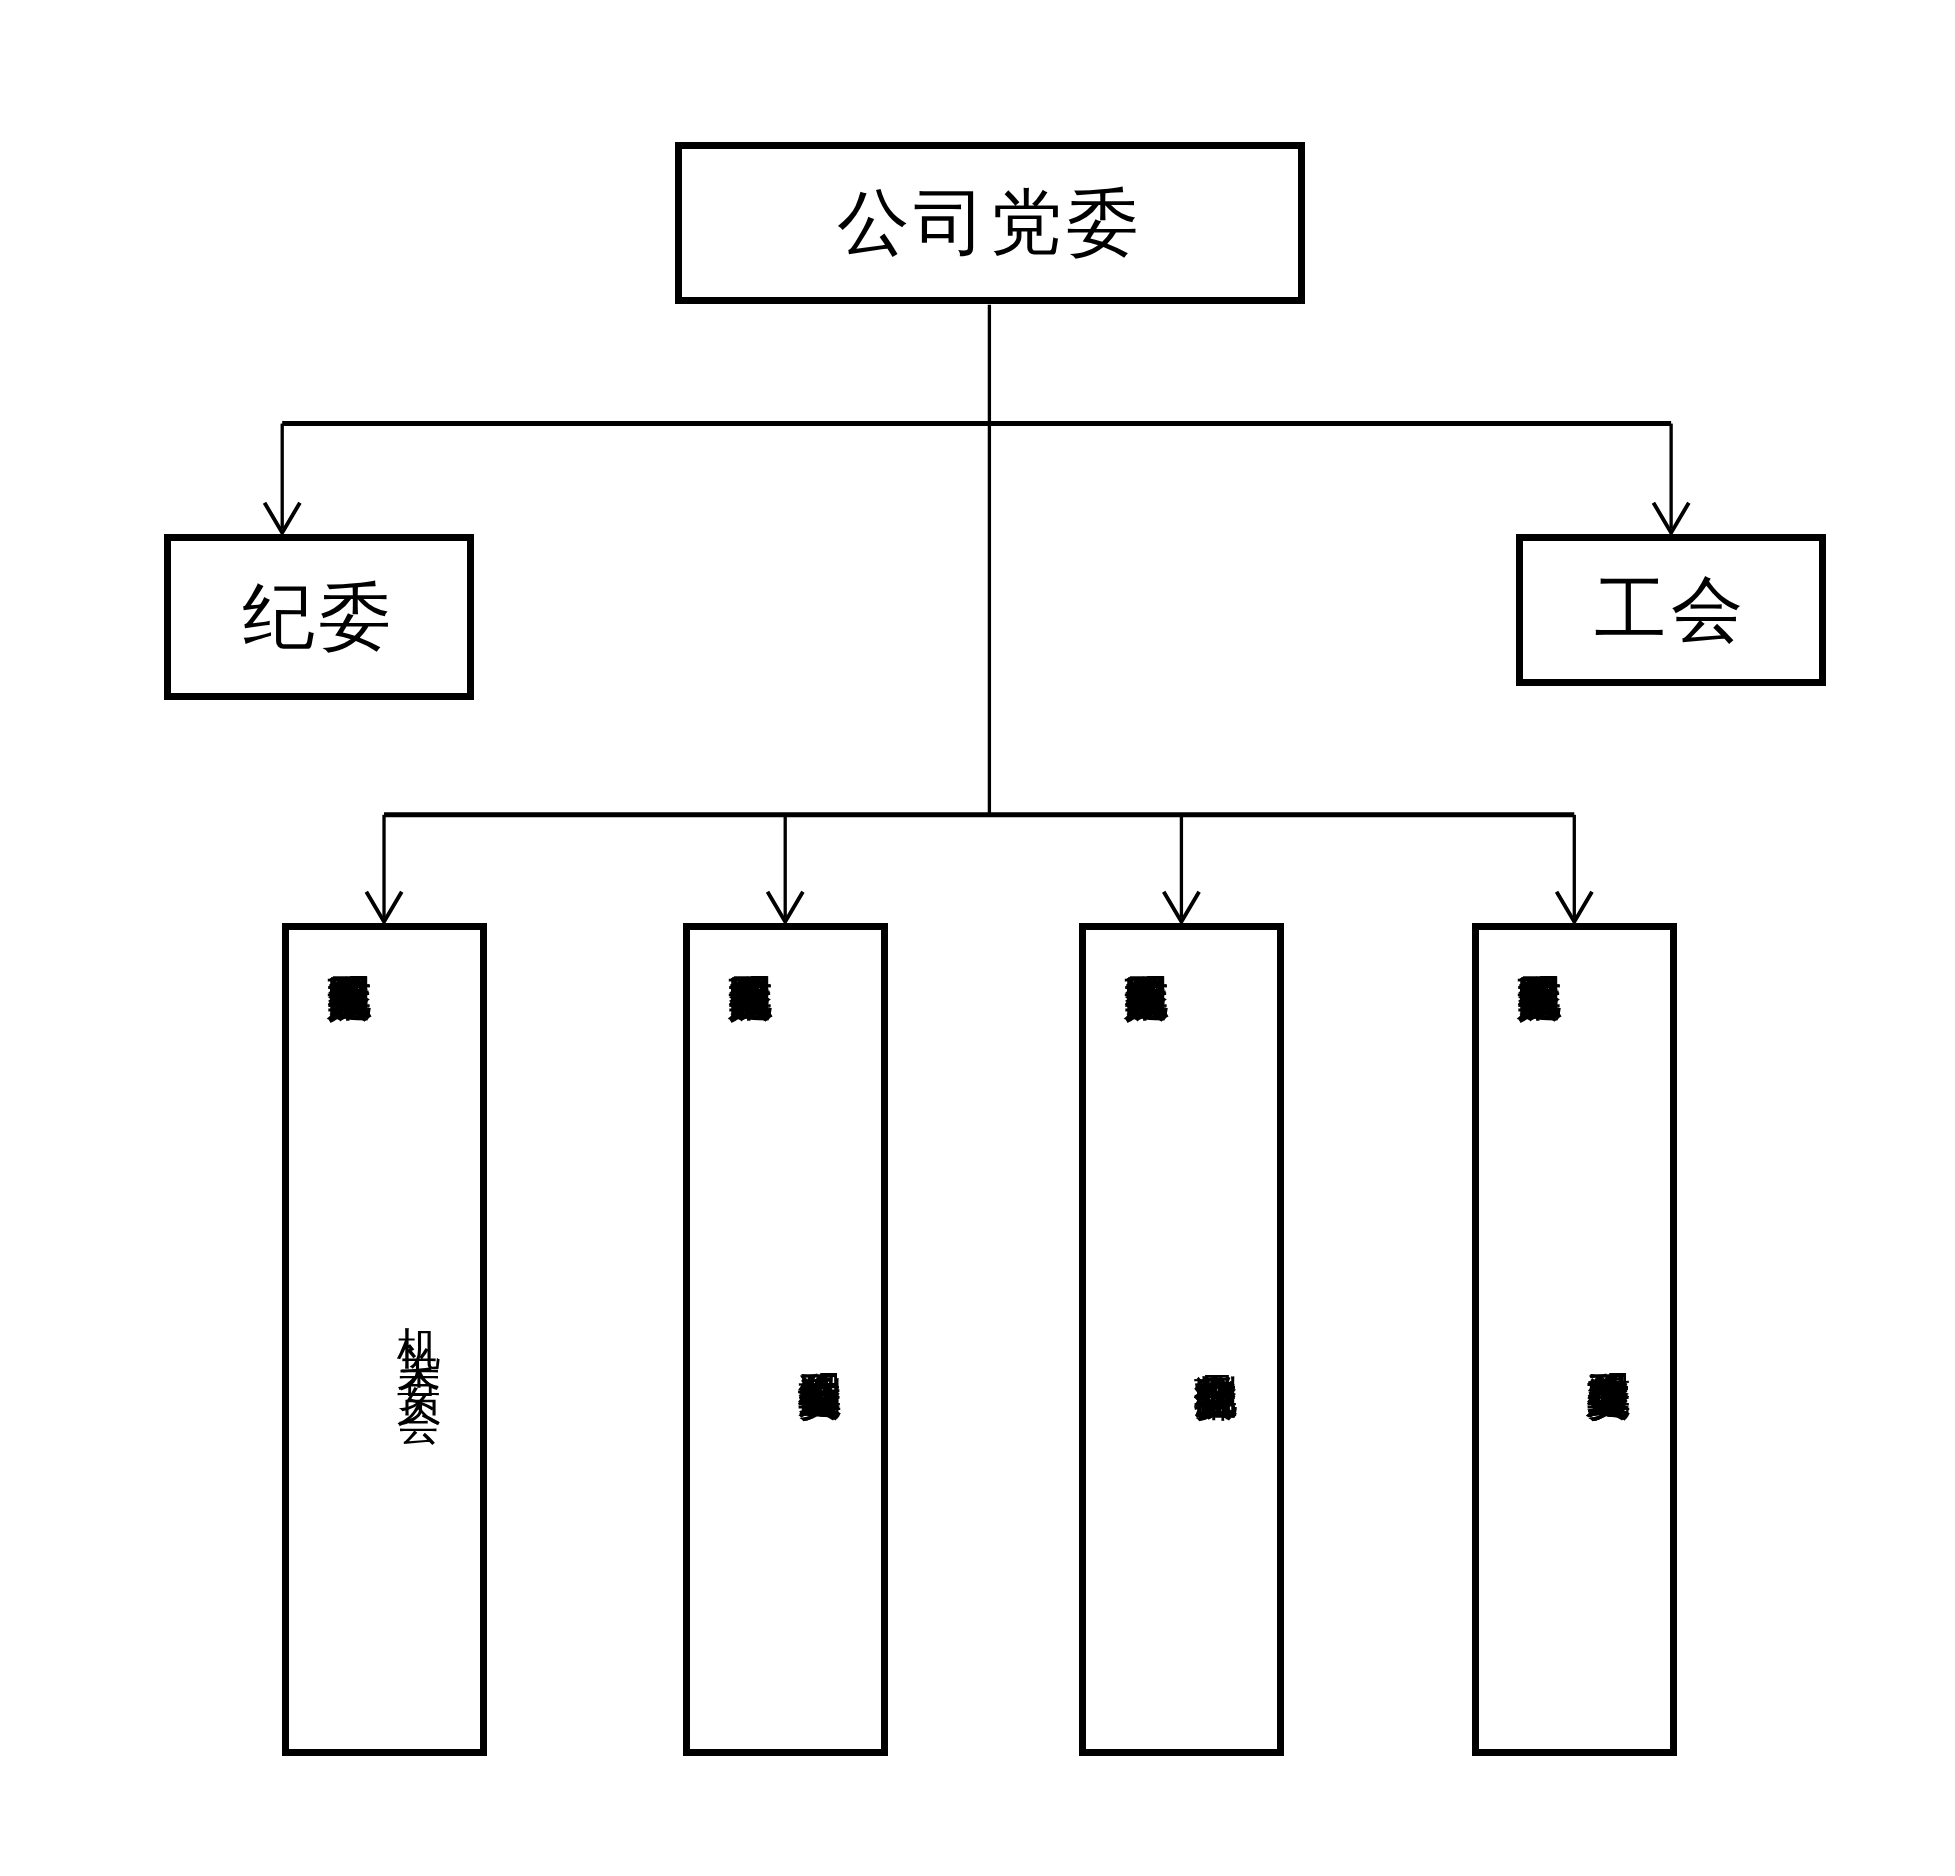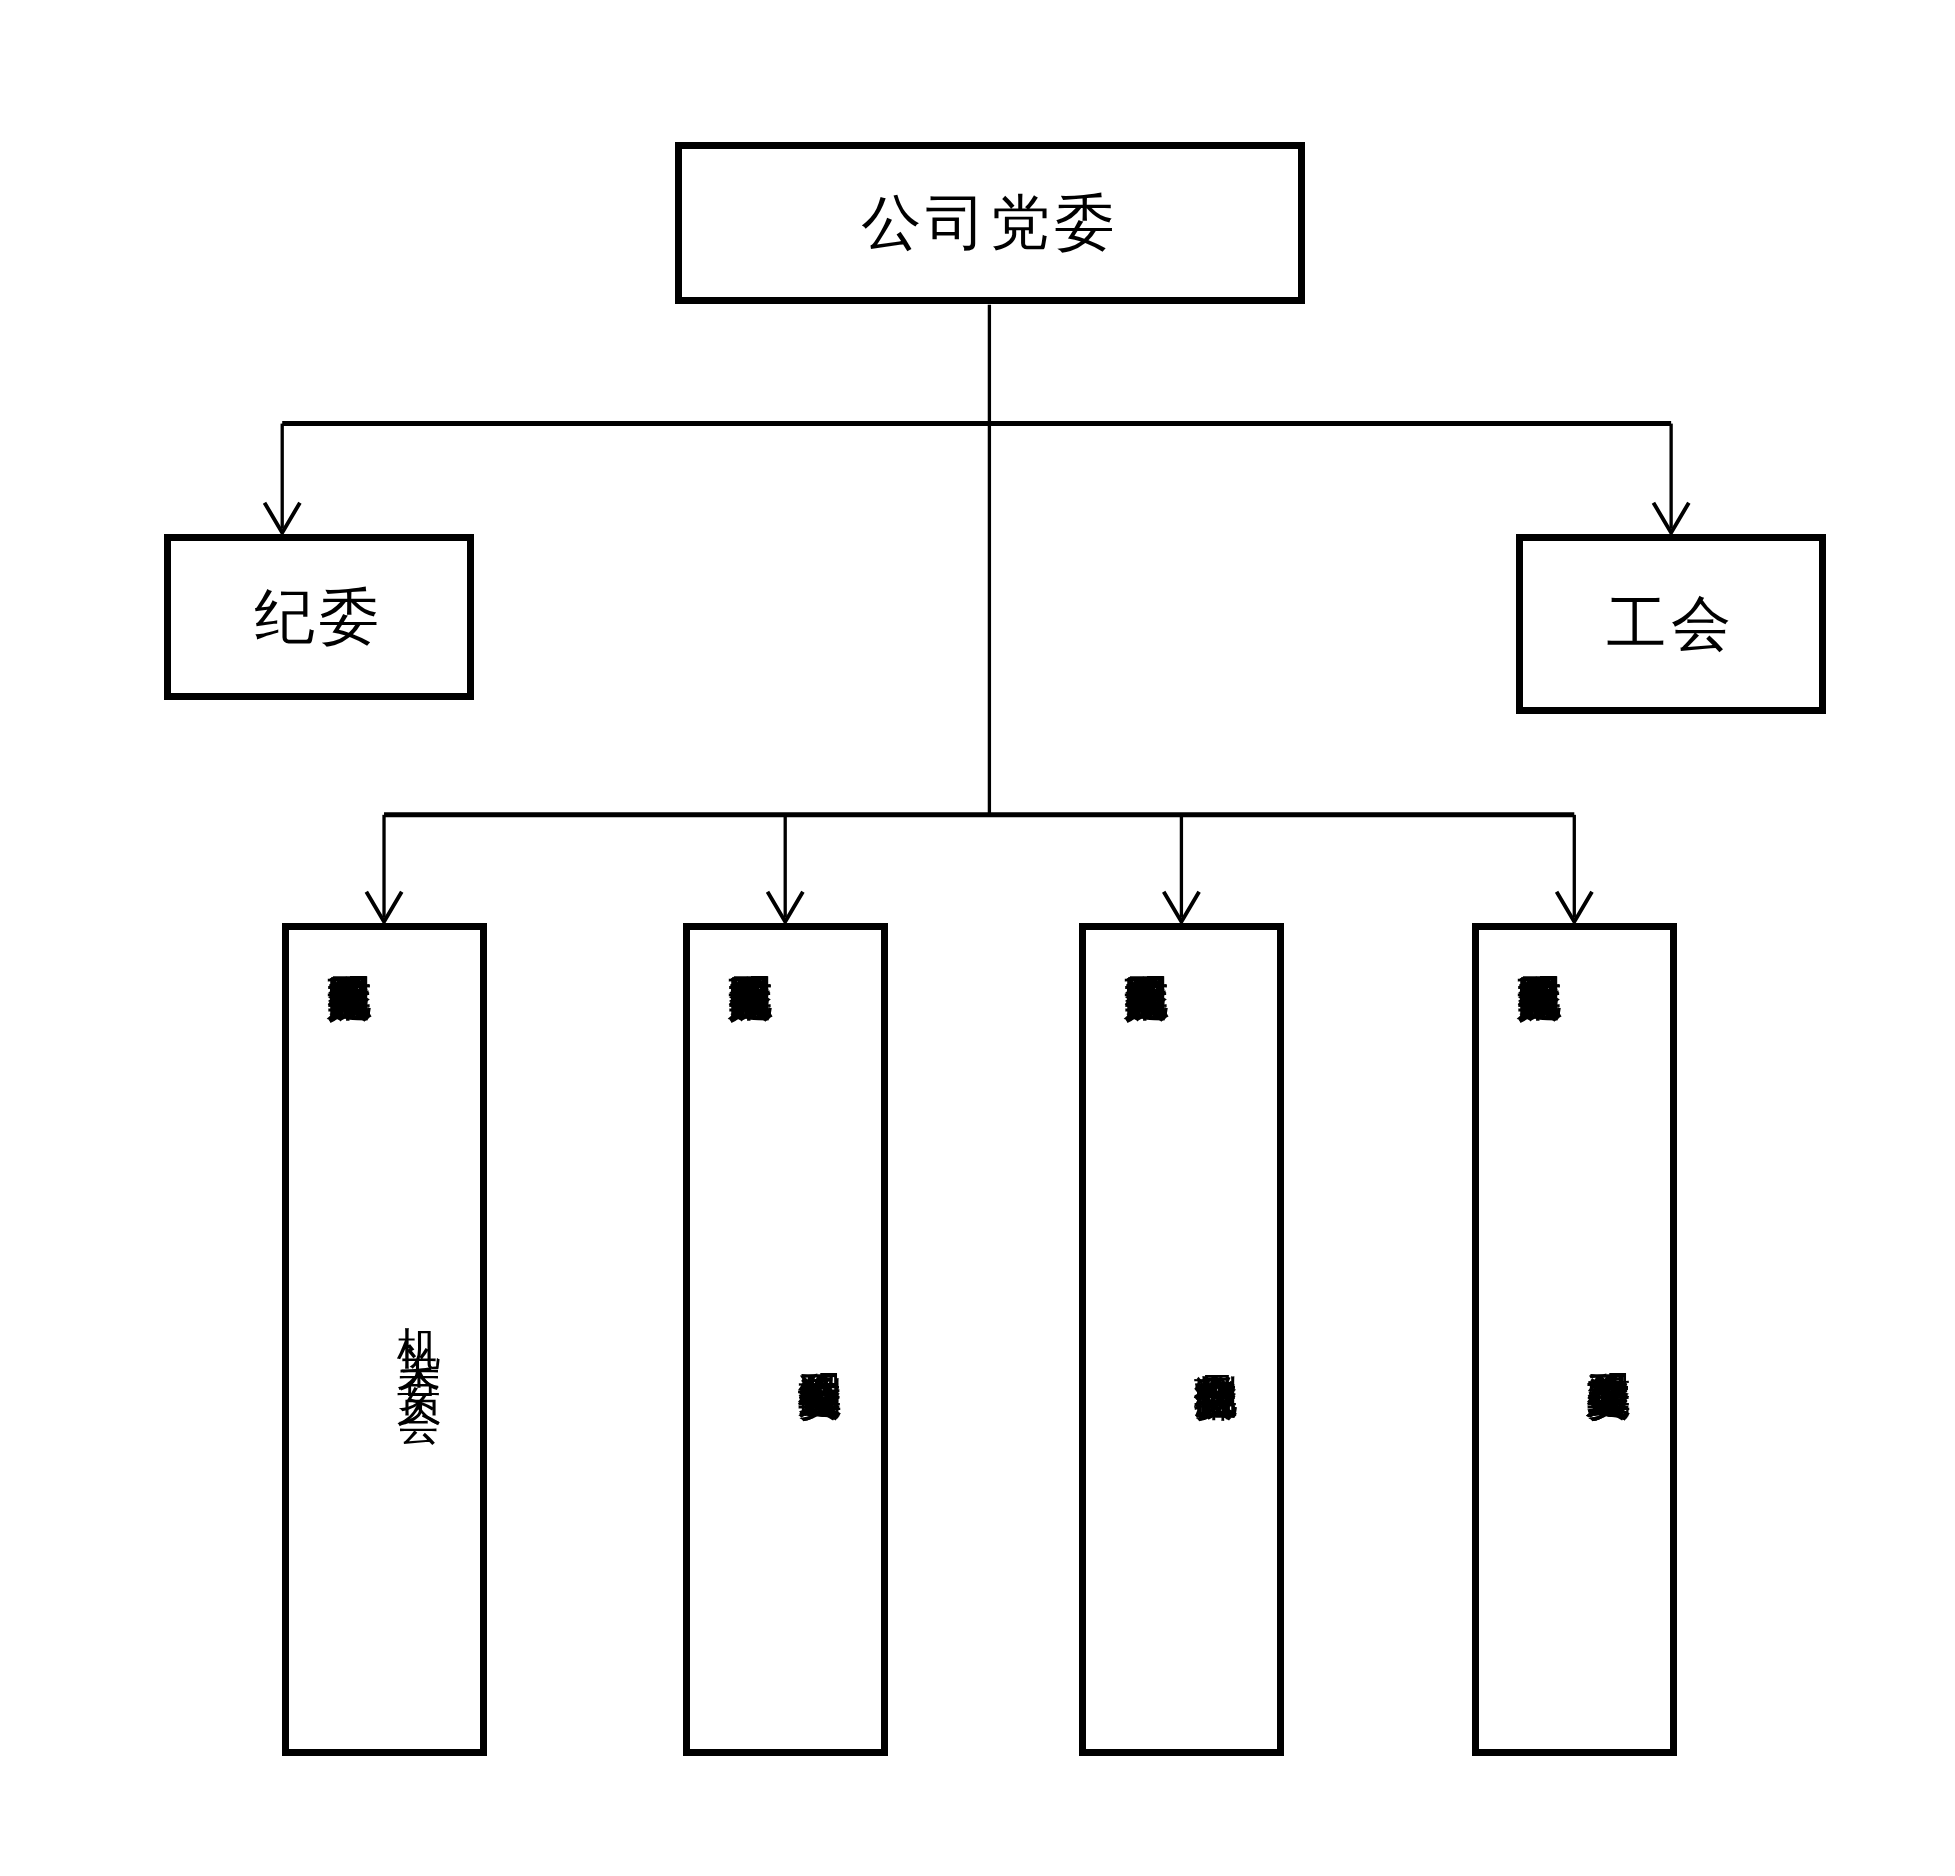--- a/index.html
+++ b/index.html
@@ -33,28 +33,28 @@
     position: absolute;
     box-sizing: border-box;
     border: 7.2px solid #000000;
     background: #ffffff;
     display: flex;
     align-items: center;
     justify-content: center;
     z-index: 2;
   }
   .h-label {
-    font-size: 60px;
+    font-size: 72px;
     letter-spacing: 4.4px;
     white-space: nowrap;
     font-family: Liberation Mono, monospace;
   }
   .box.top    { left: 675px; top: 142px;  width: 630px; height: 162px; }
   .box.jiwei  { left: 127px;  top: 534px;  width: 310px;  height: 166px; margin-left: 37px; }
-  .box.gonghui{ left: 1516px; top: 534px;  width: 310px;  height: 180px; }
+  .box.gonghui{ left: 1516px; top: 534px;  width: 310px;  height: 152px; }
   .box.tall {
     top: 923px;
     width: 205px;
     height: 833px;
     flex-direction: row;
     align-items: flex-start;
     justify-content: center;
     gap: 23px;
     padding: 13.3px 0;
   }

